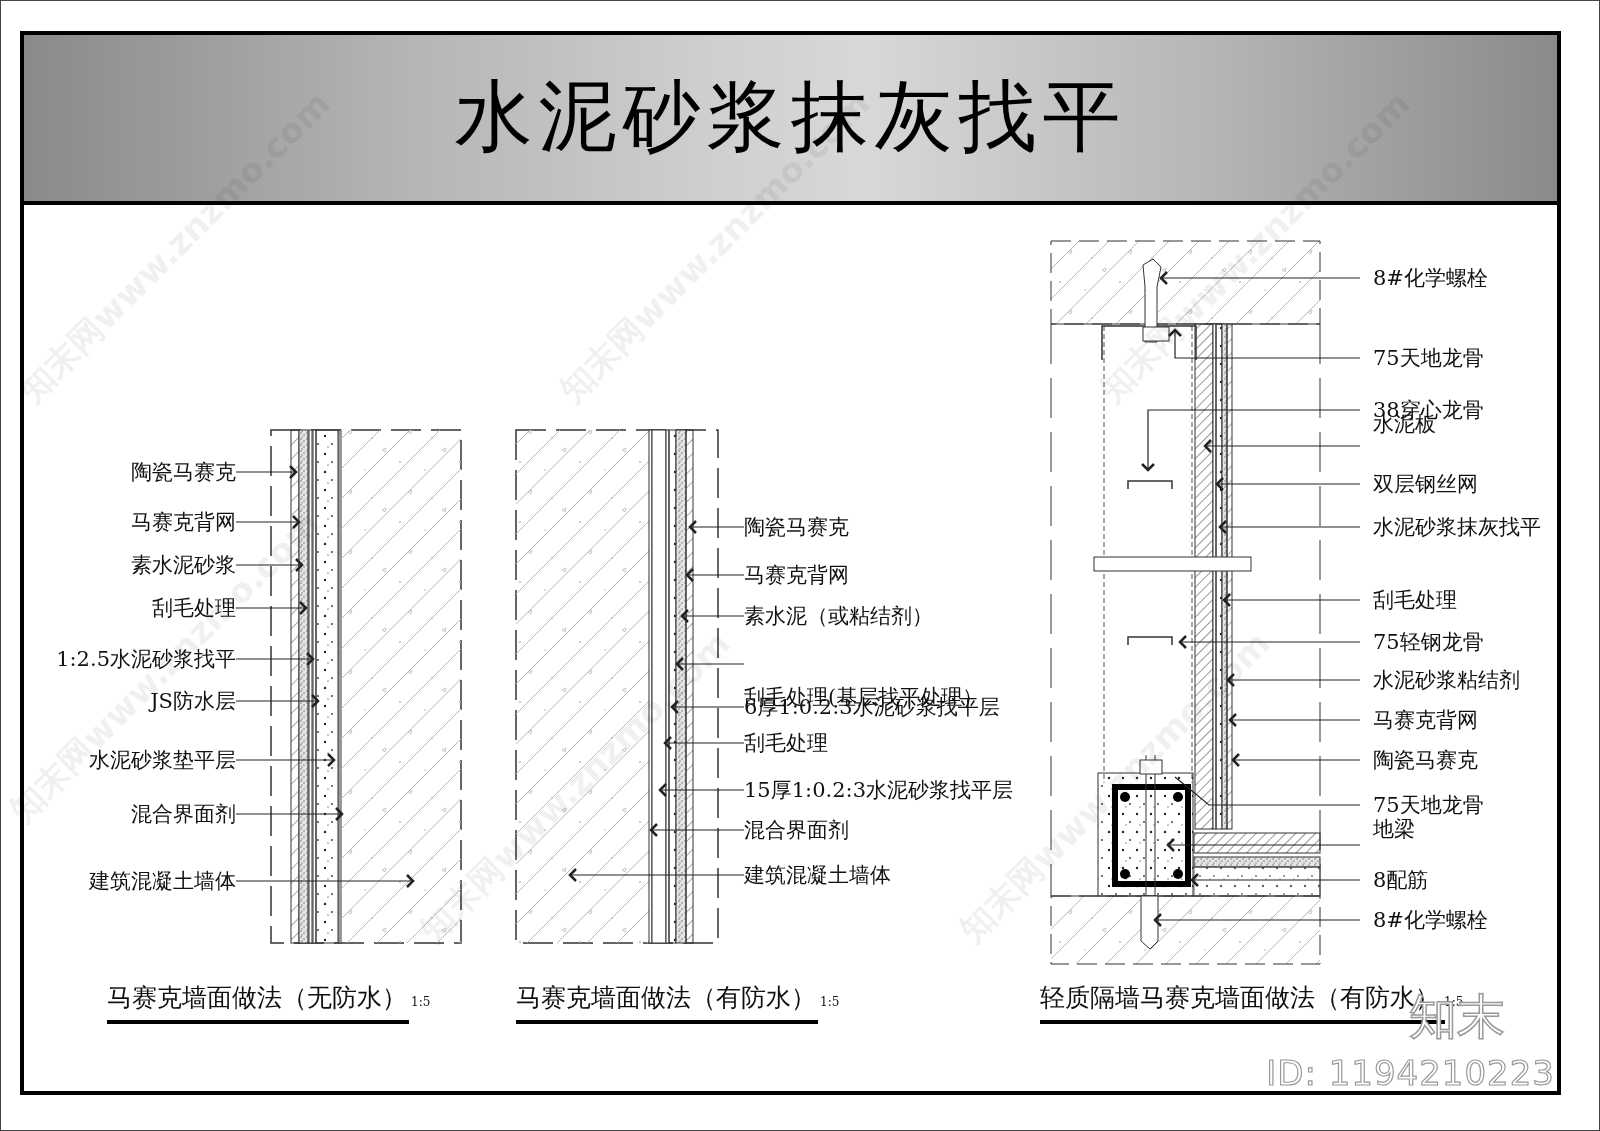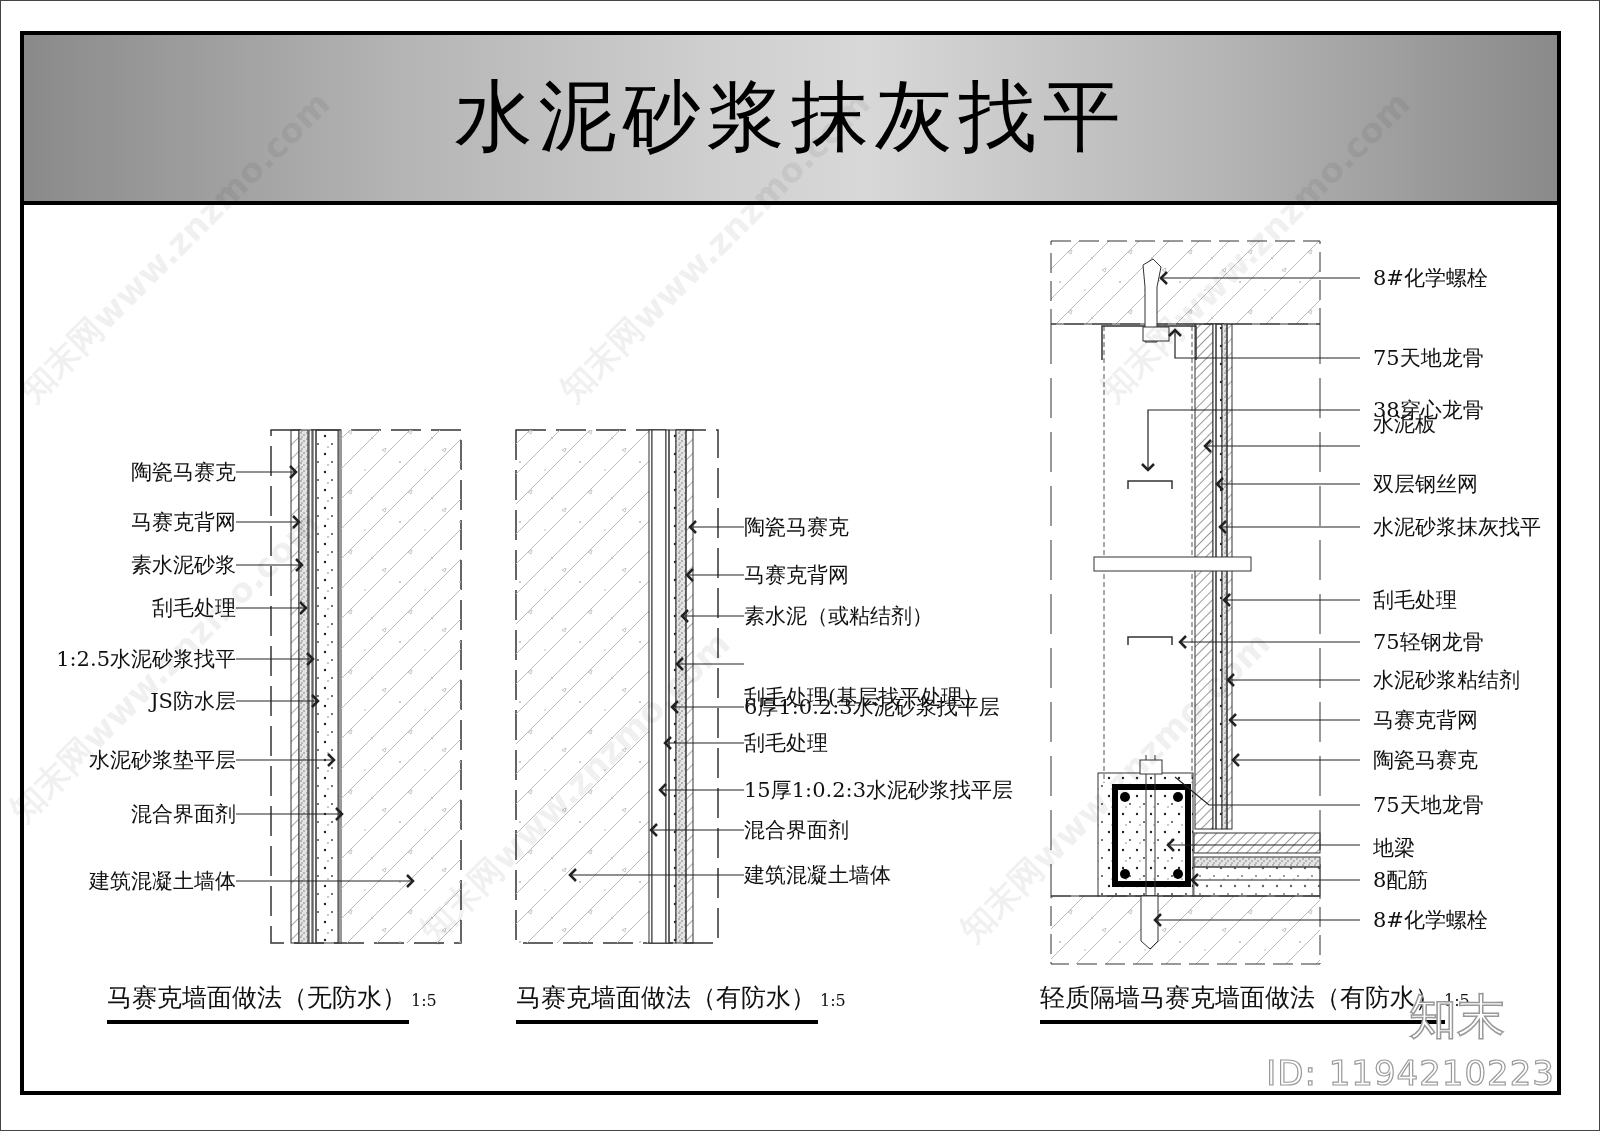--- a/index.html
+++ b/index.html
@@ -7,21 +7,21 @@
   .outer{position:absolute;left:0;top:0;width:1598px;height:1129px;border:1px solid #444;}
   .frame{position:absolute;left:20px;top:31px;width:1541px;height:1064px;border:4px solid #000;box-sizing:border-box;}
   .header{position:absolute;left:24px;top:35px;width:1533px;height:170px;
     background:linear-gradient(90deg,#8a8a8a 0%,#b5b5b5 25%,#cfcfcf 45%,#d8d8d8 55%,#b5b5b5 78%,#8a8a8a 100%);
     border-bottom:4px solid #000;box-sizing:border-box;}
   .title{position:absolute;left:0;right:0;top:42px;text-align:center;font-size:78px;letter-spacing:6px;color:#000;line-height:1;}
   svg.draw{position:absolute;left:0;top:0;}
   .lbl{position:absolute;font-size:21px;color:#111;white-space:nowrap;line-height:1;text-align:center;}
   .lbl.r{text-align:right;}
   .cap{position:absolute;font-size:25px;color:#111;white-space:nowrap;line-height:1;}
-  .scale{font-size:16px;margin-left:4px;}
+  .scale{font-size:12px;margin-left:4px;}
   .capline{position:absolute;height:4px;background:#000;}
   .wm{position:absolute;color:rgba(0,0,0,0.06);font-size:34px;font-family:"DejaVu Sans",sans-serif;white-space:nowrap;transform:rotate(-45deg);transform-origin:left top;pointer-events:none;font-weight:bold;}
   .logo{position:absolute;right:95px;top:985px;font-size:48px;color:#fff;-webkit-text-stroke:1.5px #999;font-family:"DejaVu Sans",sans-serif;}
   .idtxt{position:absolute;right:45px;top:1053px;font-size:34px;color:#fff;-webkit-text-stroke:1.2px #999;font-family:"DejaVu Sans",sans-serif;letter-spacing:1px;}
 </style>
 </head>
 <body>
 
 <div class="outer"></div>
 <div class="frame"></div>
@@ -226,21 +226,21 @@
   <div class="lbl" style="left:1373px;top:400px;">38穿心龙骨</div>
   <div class="lbl" style="left:1373px;top:414px;">水泥板</div>
   <div class="lbl" style="left:1373px;top:474px;">双层钢丝网</div>
   <div class="lbl" style="left:1373px;top:517px;">水泥砂浆抹灰找平</div>
   <div class="lbl" style="left:1373px;top:590px;">刮毛处理</div>
   <div class="lbl" style="left:1373px;top:632px;">75轻钢龙骨</div>
   <div class="lbl" style="left:1373px;top:670px;">水泥砂浆粘结剂</div>
   <div class="lbl" style="left:1373px;top:710px;">马赛克背网</div>
   <div class="lbl" style="left:1373px;top:750px;">陶瓷马赛克</div>
   <div class="lbl" style="left:1373px;top:795px;">75天地龙骨</div>
-  <div class="lbl" style="left:1373px;top:838px;">地梁</div>
+  <div class="lbl" style="left:1373px;top:819px;">地梁</div>
   <div class="lbl" style="left:1373px;top:870px;">8配筋</div>
   <div class="lbl" style="left:1373px;top:910px;">8#化学螺栓</div>
 </div>
 
 <div class="cap" style="left:107px;top:985px;">
   <span>马赛克墙面做法（无防水）</span><span class="scale">1:5</span>
 </div>
 <div class="capline" style="left:107px;top:1020px;width:302px;"></div>
 
 <div class="cap" style="left:516px;top:985px;">

